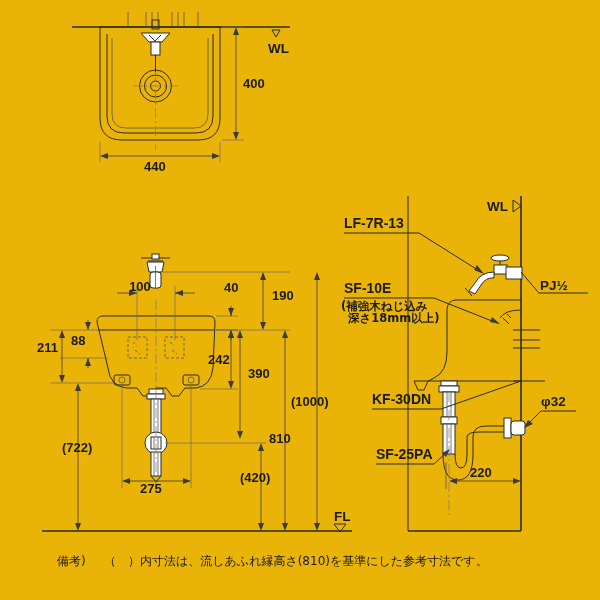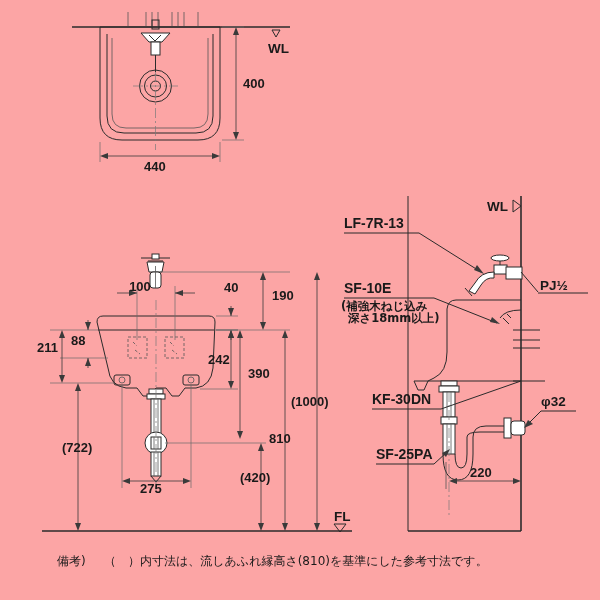--- a/index.html
+++ b/index.html
@@ -1,18 +1,18 @@
 <!DOCTYPE html>
 <html><head>
 <meta charset="utf-8">
 <style>
   html,body{margin:0;padding:0;background:#ffffff;}
   body{width:600px;height:600px;overflow:hidden;
        font-family:"Liberation Sans","DejaVu Sans",sans-serif;color:#1a1a1a;}
-  #sheet{position:relative;width:600px;height:600px;background:#fca5a5;}
+  #sheet{position:relative;width:600px;height:600px;background:#eab308;}
   svg{display:block;}
   .ln{stroke:#2b2b2b;stroke-width:1;fill:none;}
   .ln-h{stroke:#2b2b2b;stroke-width:1.6;fill:none;}
   .ln-t{stroke:#555;stroke-width:0.8;fill:none;}
   .dim{stroke:#3a3a3a;stroke-width:0.8;fill:none;}
   .ext{stroke:#6a6a6a;stroke-width:0.7;fill:none;}
   .cl{stroke:#7a7a7a;stroke-width:0.7;fill:none;stroke-dasharray:10 3 2 3;}
   .hid{stroke:#555;stroke-width:0.8;fill:none;stroke-dasharray:3 2;}
   .fillw{fill:#ffffff;}
   .ar{fill:#3a3a3a;}

